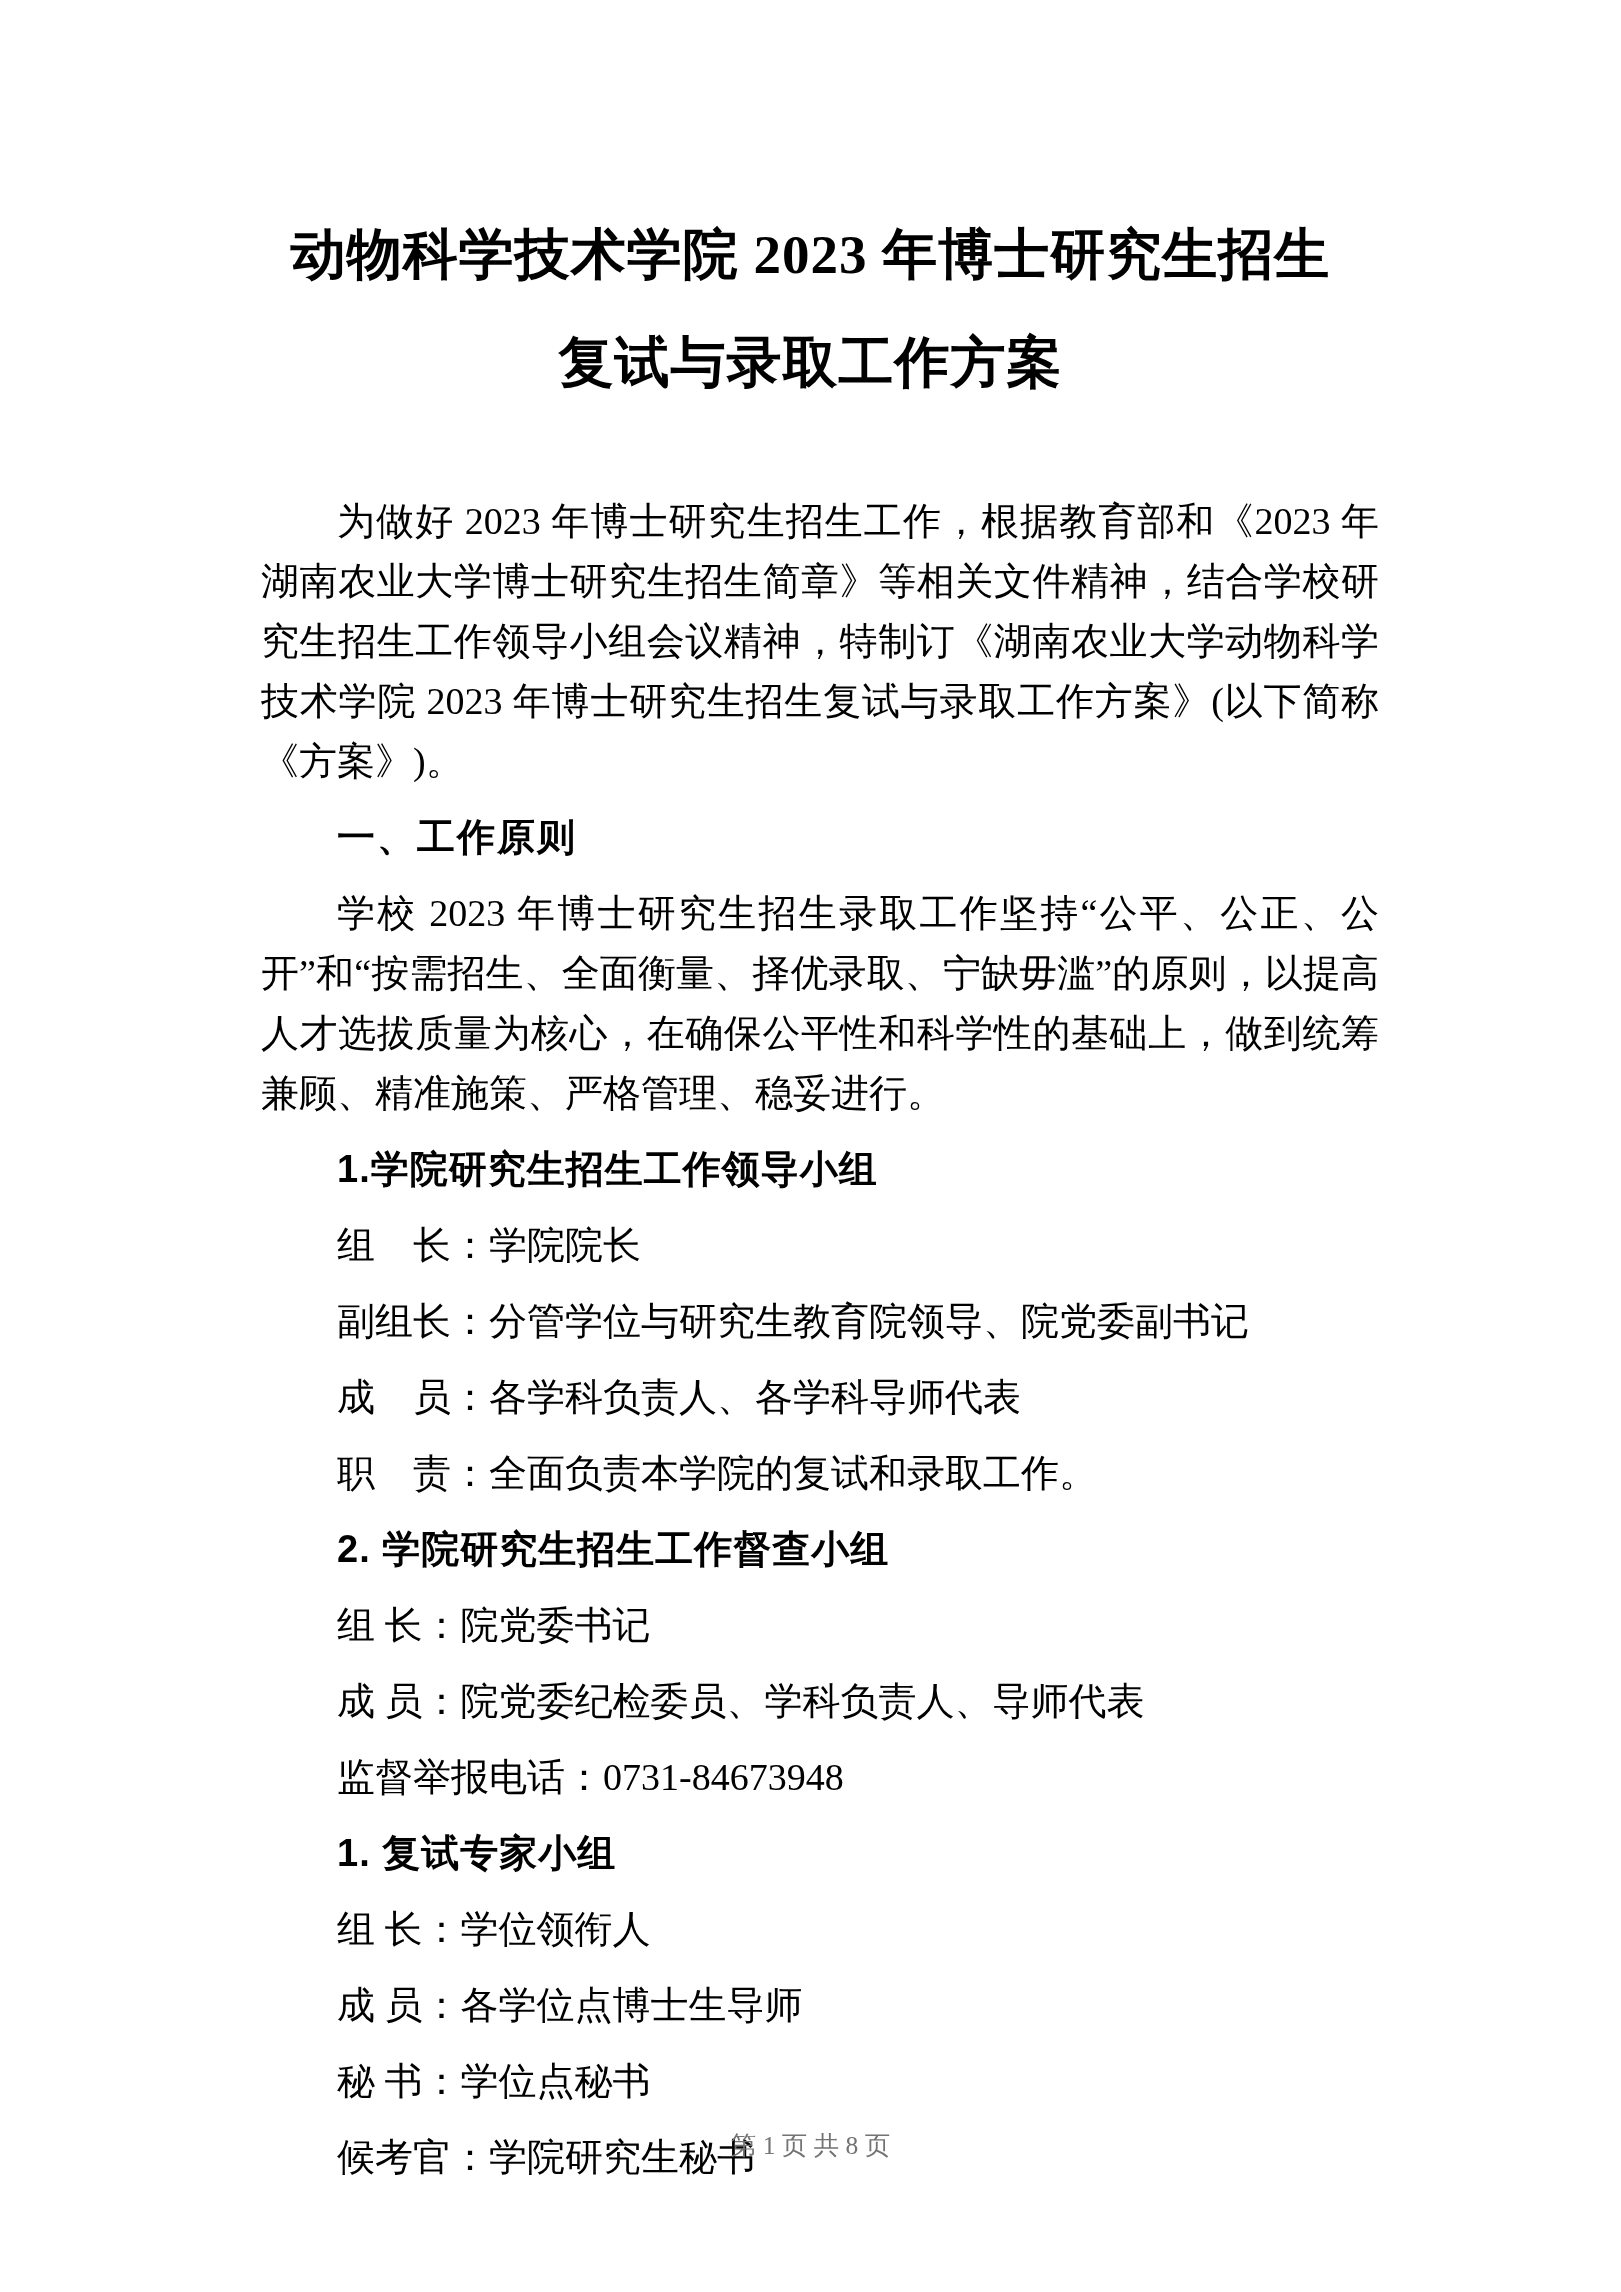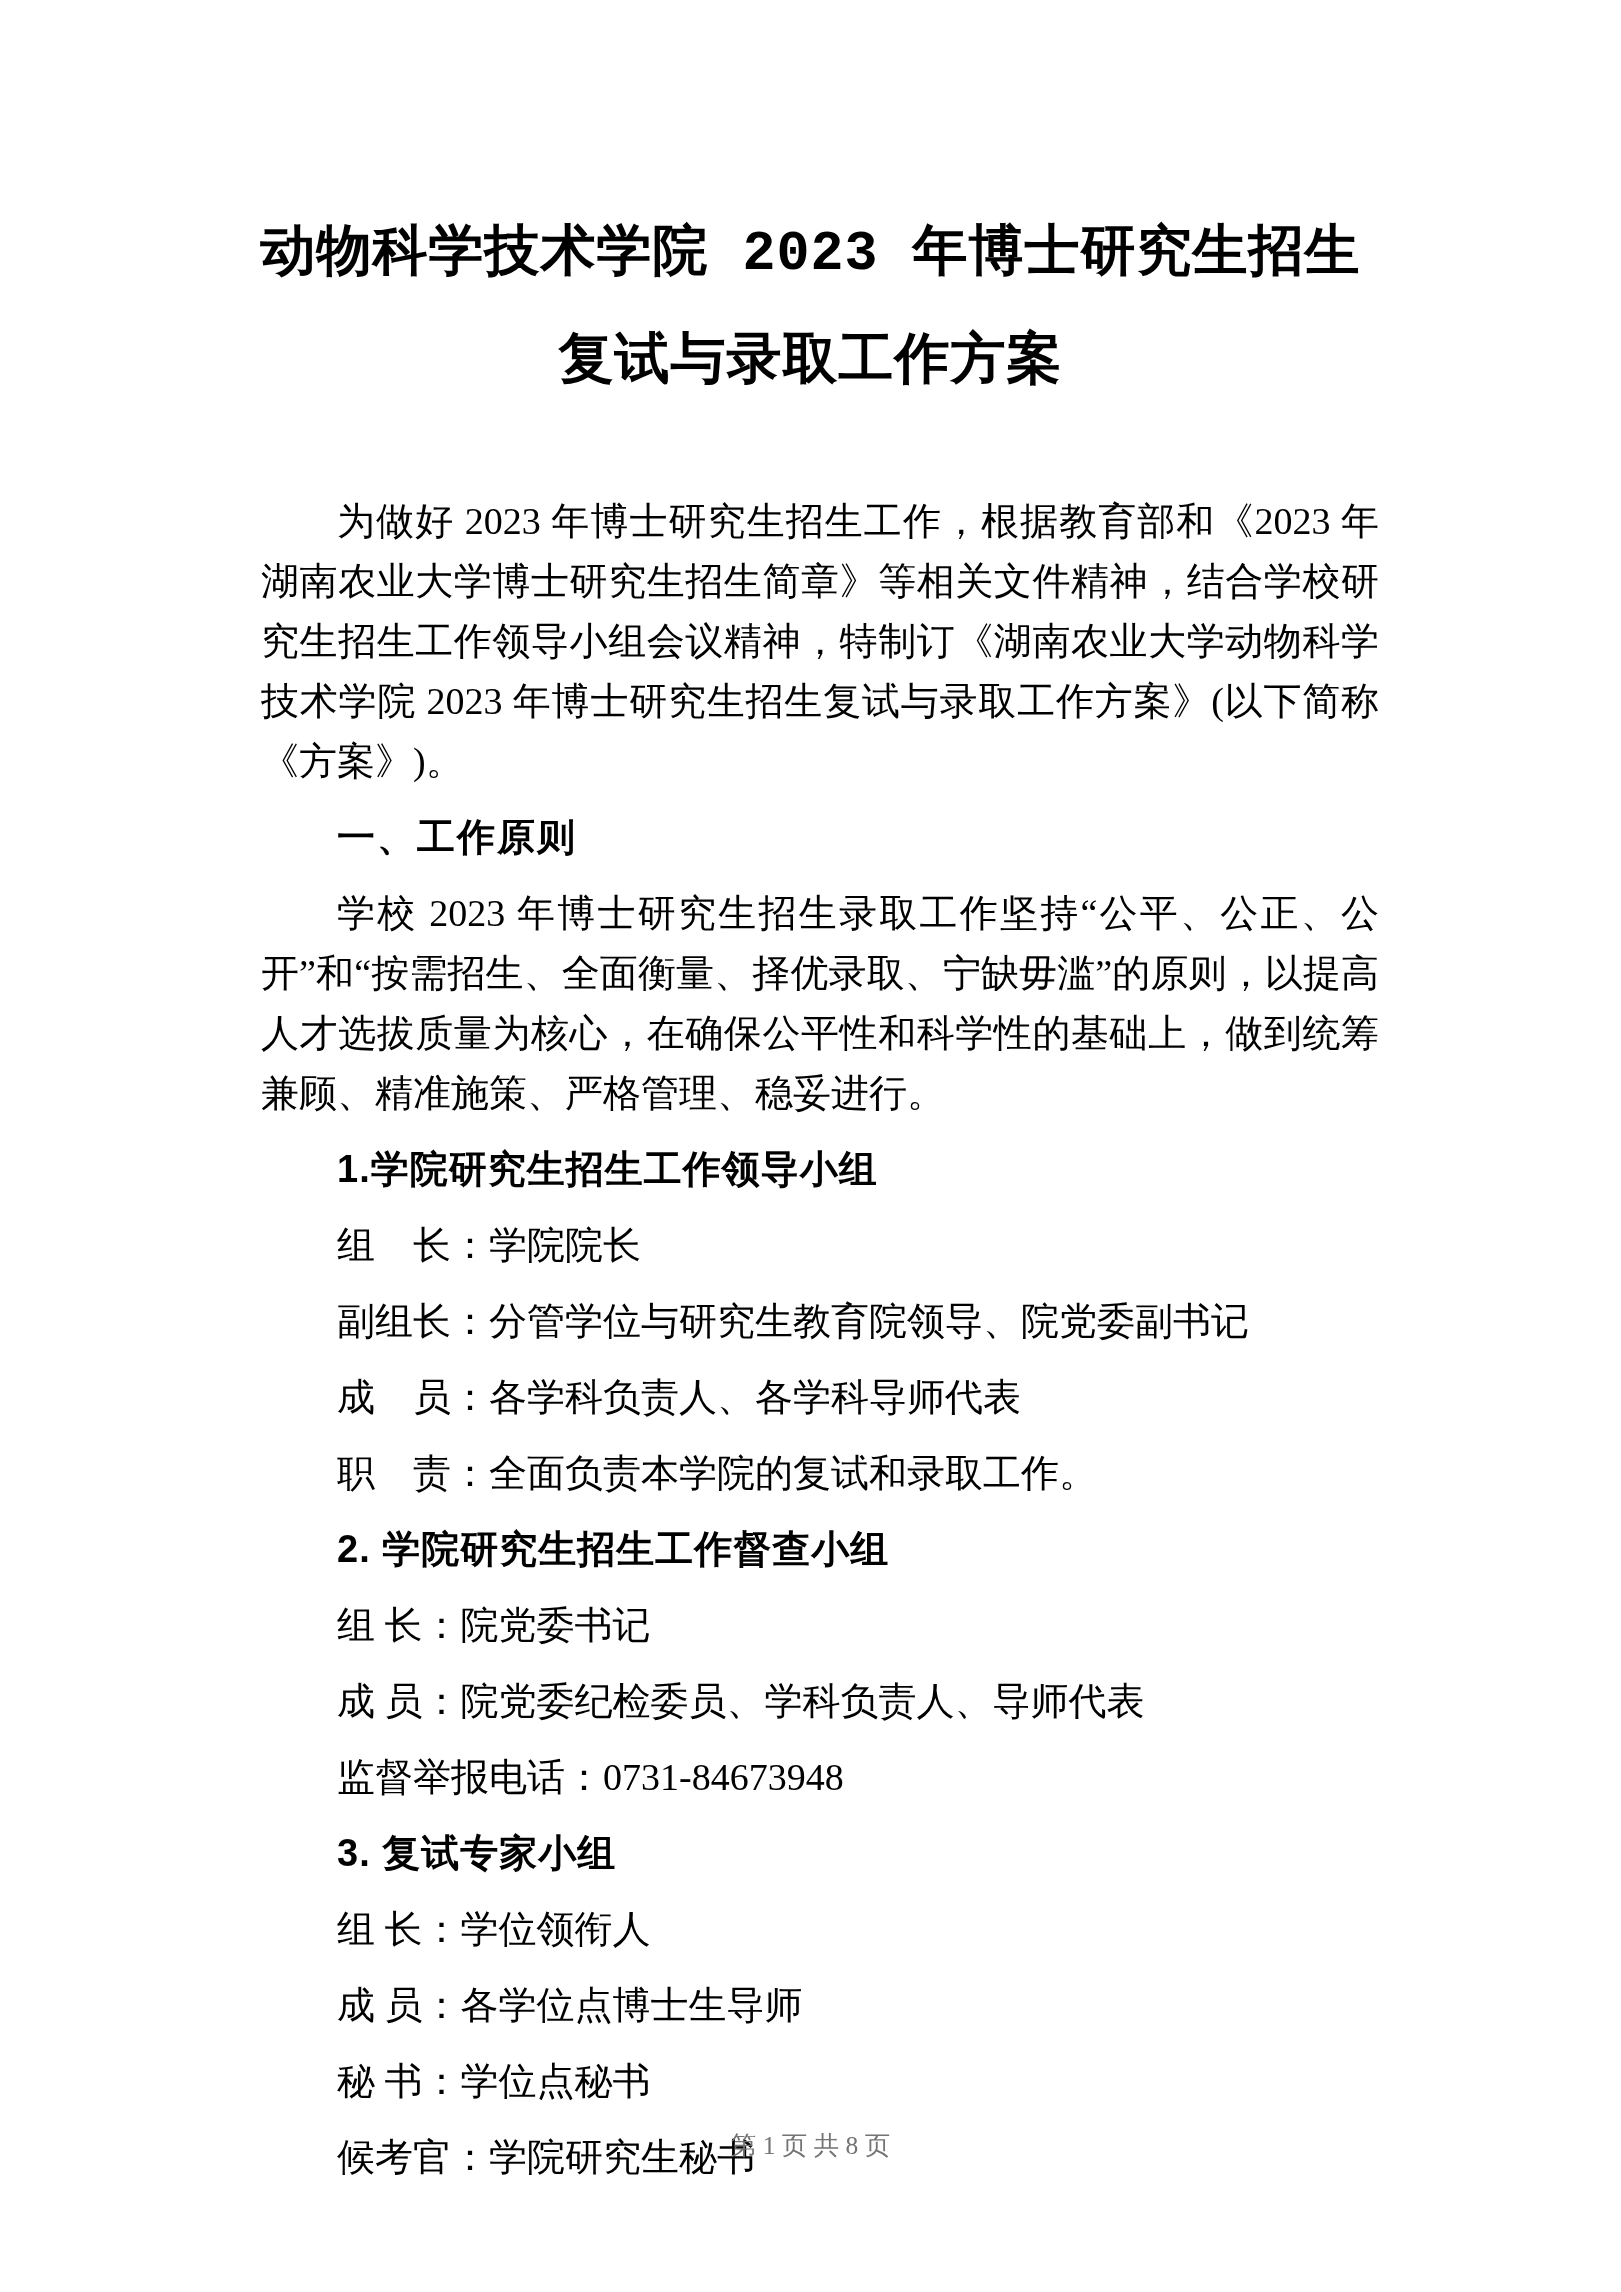--- a/index.html
+++ b/index.html
@@ -10,21 +10,21 @@
     background: #ffffff;
     color: #000000;
     overflow: hidden;
     font-family: "Liberation Serif", "DejaVu Serif", serif;
   }
   .doc-title {
     margin: 0;
     padding-top: 201px;
     margin-bottom: 74px;
     text-align: center;
-    font-family: Liberation Mono, monospace;
+    font-family: Liberation Serif, serif;
     font-weight: bold;
     font-size: 55px;
     line-height: 108px;
     letter-spacing: 1px;
   }
   .doc-title span { display: block; }
   .content {
     margin-left: 245px;
     margin-right: 226px;
     font-size: 38px;
@@ -82,21 +82,21 @@
     <p>组　长：学院院长</p>
     <p>副组长：分管学位与研究生教育院领导、院党委副书记</p>
     <p>成　员：各学科负责人、各学科导师代表</p>
     <p>职　责：全面负责本学院的复试和录取工作。</p>
 
     <h3>2.  学院研究生招生工作督查小组</h3>
     <p>组 长：院党委书记</p>
     <p>成 员：院党委纪检委员、学科负责人、导师代表</p>
     <p>监督举报电话：0731-84673948</p>
 
-    <h3>3.  复试专家小组</h3>
+    <h3>1.  复试专家小组</h3>
     <p>组 长：学位领衔人</p>
     <p>成 员：各学位点博士生导师</p>
     <p>秘 书：学位点秘书</p>
     <p>候考官：学院研究生秘书</p>
 
   </div>
 
   <div class="footer">第 1 页 共 8 页</div>
 
 </div>

